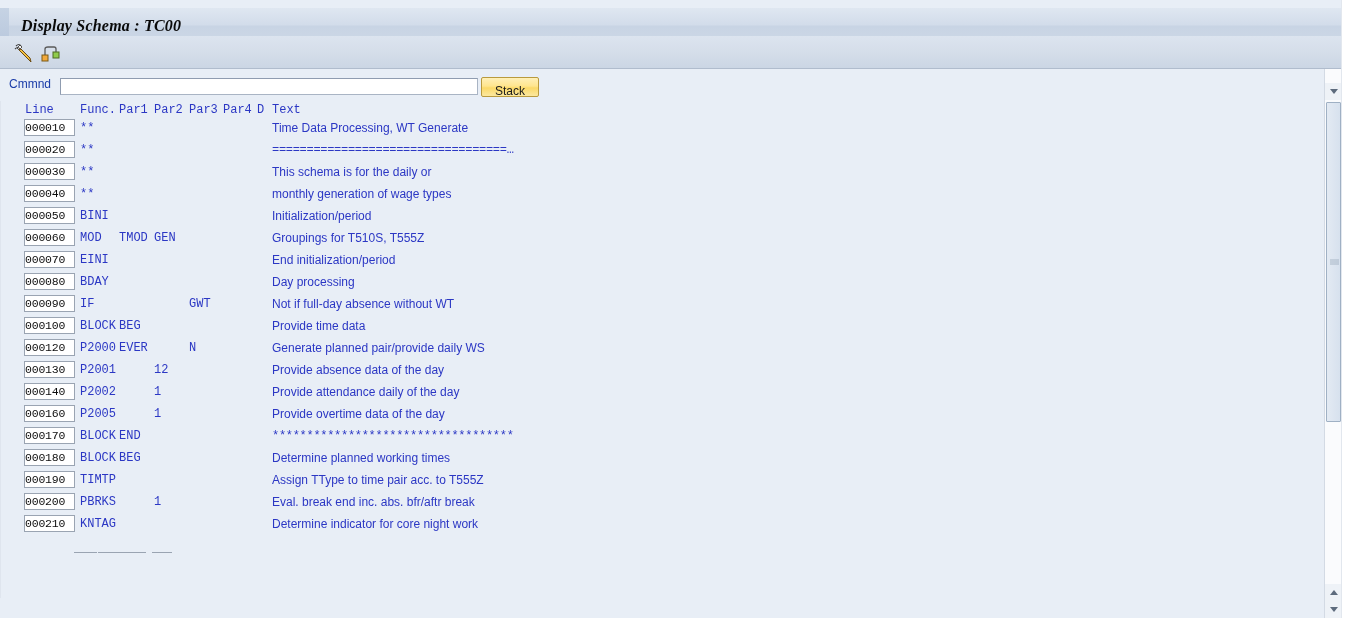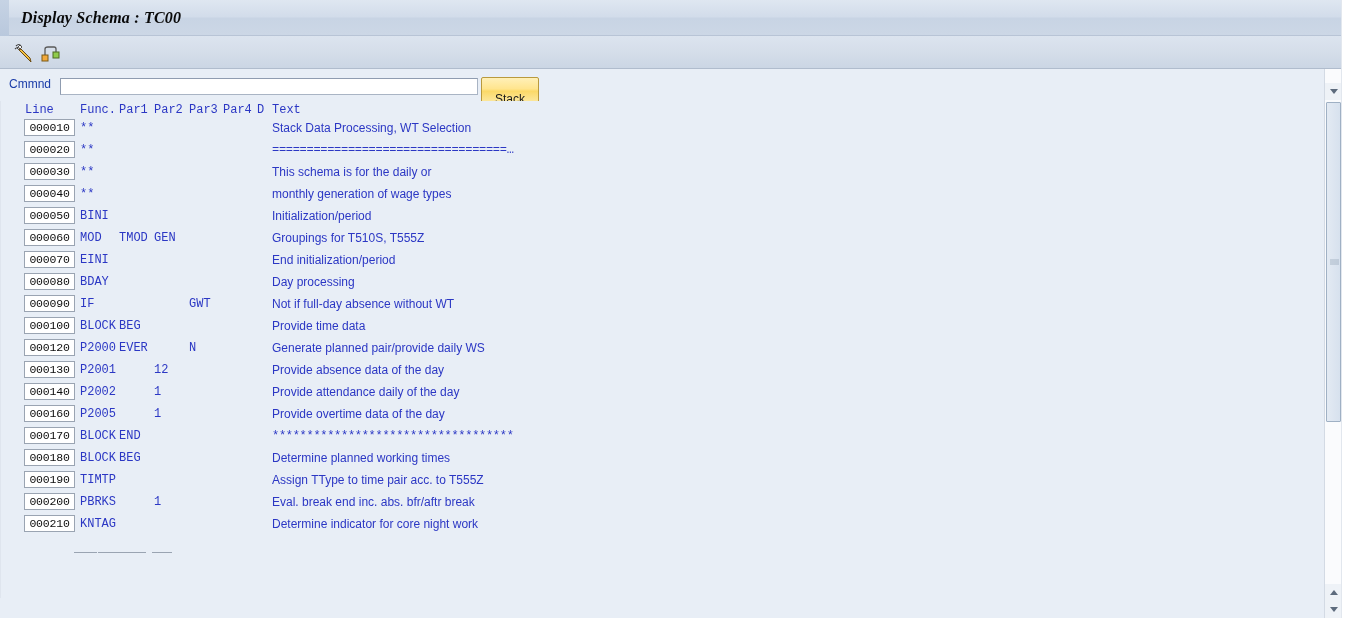--- a/index.html
+++ b/index.html
@@ -21,21 +21,21 @@
     position: relative;
     width: 1359px;
     height: 618px;
     background: #e8eef6;
     box-sizing: border-box;
   }
 
   
   .titlebar {
     position: absolute;
-    left: 0; top: 0;
+    left: 0; top: 8px;
     width: 1359px;
     height: 36px;
     background: linear-gradient(to bottom,#dfe7f1 0%, #d2dcea 48%, #c8d4e4 52%, #ccd7e6 100%);
     border-bottom: 1px solid #b8c4d6;
     box-sizing: border-box;
   }
   .titlebar::before {
     content: "";
     position: absolute;
     left: 0; top: 0;
@@ -122,21 +122,21 @@
     position: absolute;
     left: 481px; top: 77px;
     width: 58px; height: 20px;
     background: linear-gradient(to bottom,#fff0b8 0%, #ffe58e 45%, #fbd968 55%, #fce89f 100%);
     border: 1px solid #b99a3e;
     border-radius: 2px;
     font-family: "Liberation Sans", sans-serif;
     font-size: 12px;
     color: #1a1a1a;
     cursor: default;
-    padding: 12px;
+    padding: 4px;
     line-height: 18px;
   }
 
   
   .grid-wrap {
     position: absolute;
     left: 16px; top: 101px;
     width: 1330px;
     height: 497px;
     background: #e8eef6;
@@ -164,21 +164,20 @@
     left: 8px;
     top: 1px;
     width: 51px;
     height: 17px;
     box-sizing: border-box;
     border: 1px solid #9aa4b2;
     background: #ffffff;
     font-family: "Liberation Mono", monospace;
     font-size: 11.5px;
     color: #0d0d0d;
-    text-align: center;
     line-height: 15px;
     letter-spacing: -0.2px;
   }
   .cell {
     position: absolute;
     top: 3px;
     font-family: "Liberation Mono", monospace;
     font-size: 12px;
     color: #2b37c4;
     white-space: pre;
@@ -338,21 +337,21 @@
       <span style="left:173px">Par3</span>
       <span style="left:207px">Par4</span>
       <span style="left:241px">D</span>
       <span style="left:256px">Text</span>
     </div>
 
     <div id="grid-body">
         <div class="row">
           <div class="linebox">000010</div>
           <div class="cell c-func">**</div>
-          <div class="cell text c-text">Stack Data Processing, WT Selection</div>
+          <div class="cell text c-text">Time Data Processing, WT Generate</div>
         </div>
         <div class="row">
           <div class="linebox">000020</div>
           <div class="cell c-func">**</div>
           <div class="cell sym c-text">==================================…</div>
         </div>
         <div class="row">
           <div class="linebox">000030</div>
           <div class="cell c-func">**</div>
           <div class="cell text c-text">This schema is for the daily or</div>

